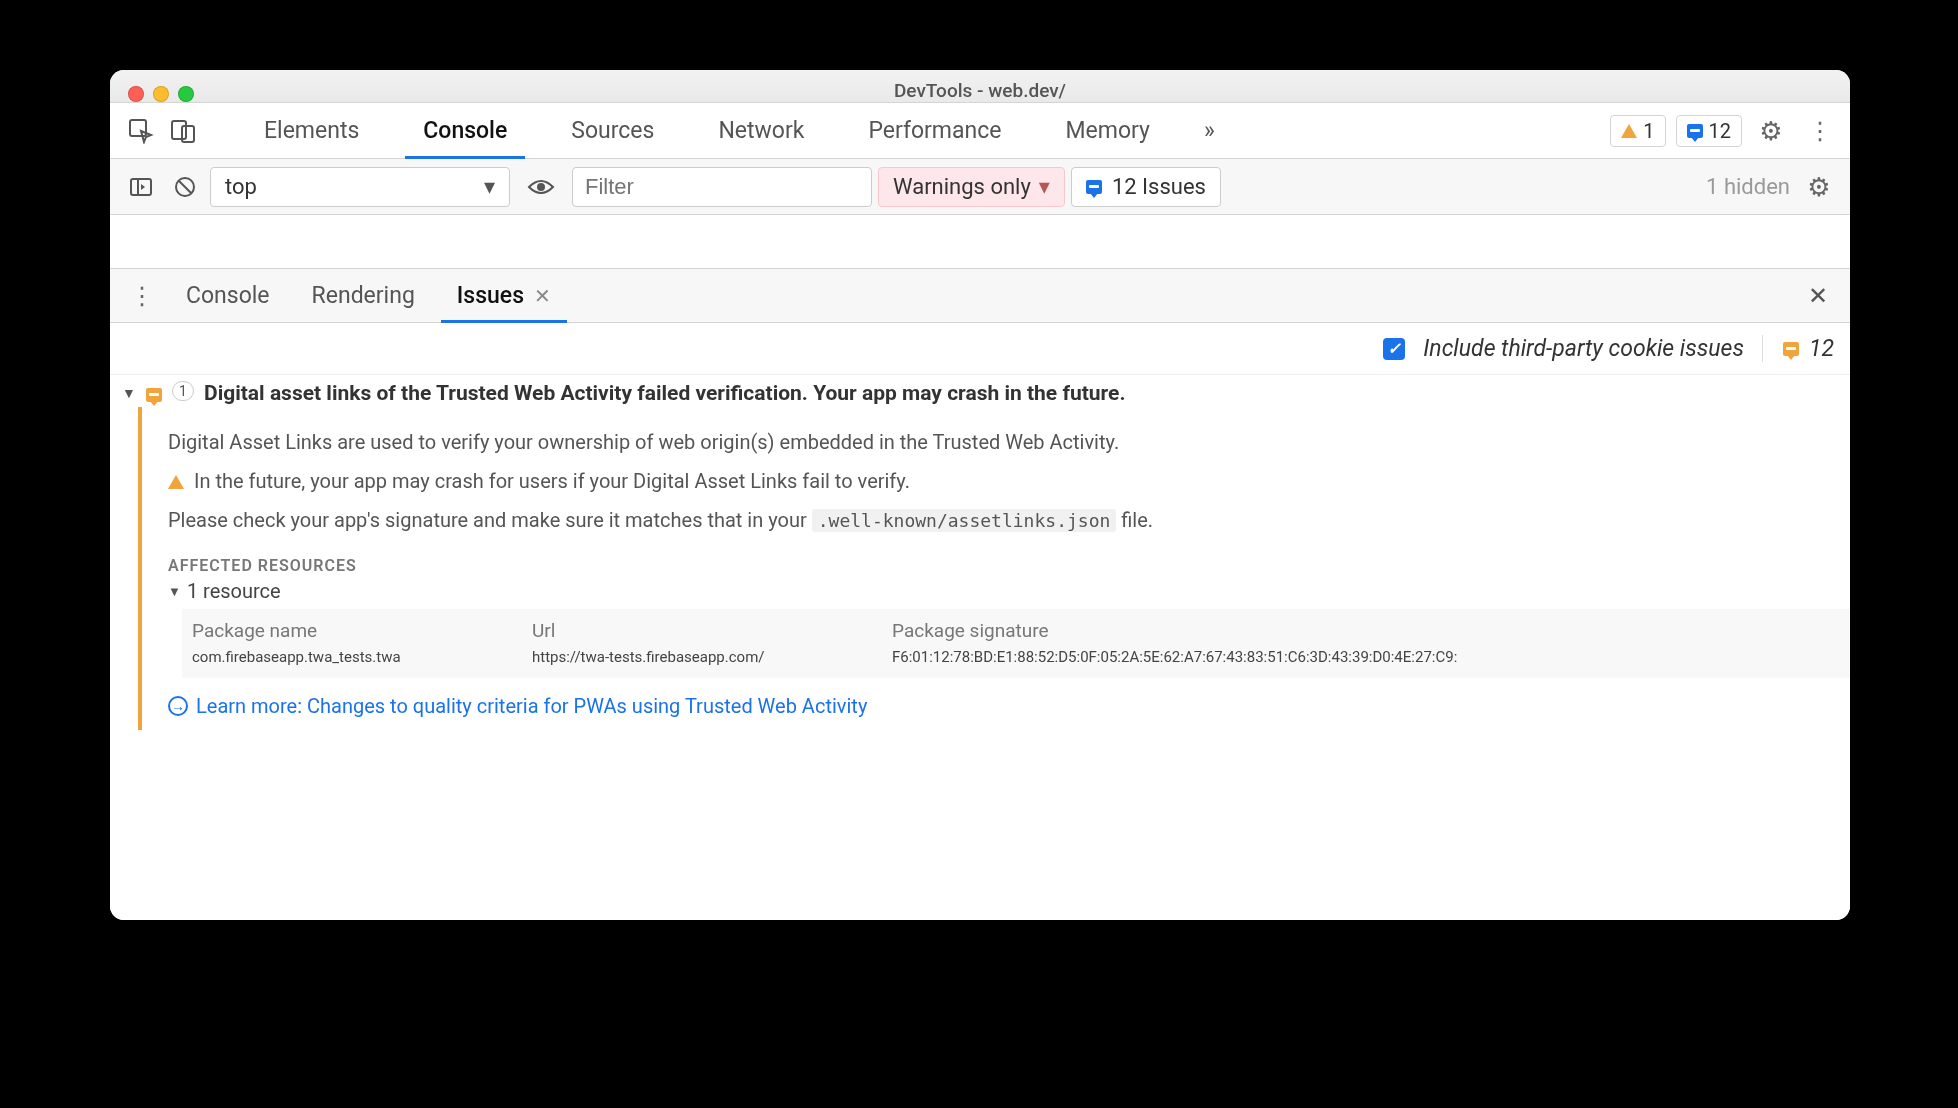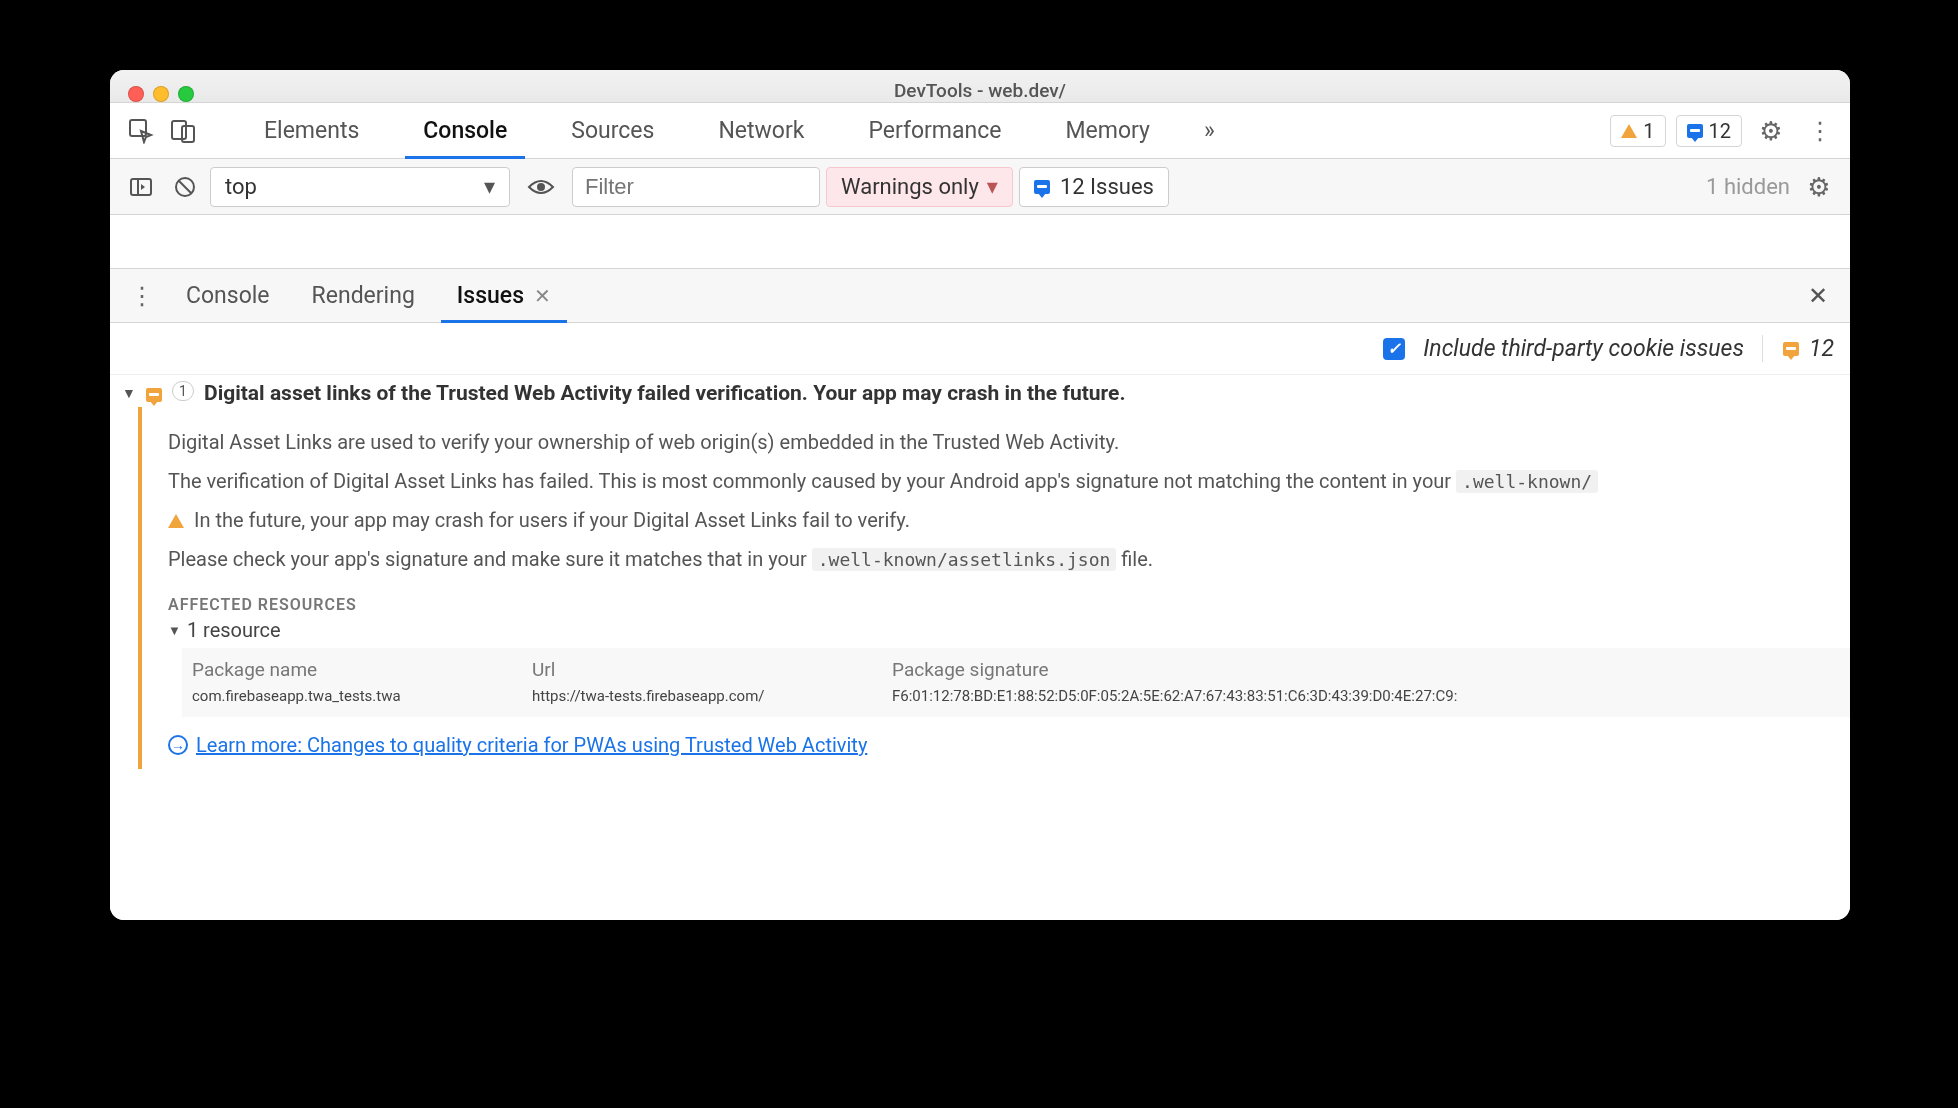--- a/index.html
+++ b/index.html
@@ -143,21 +143,21 @@
     background:#fff;
     min-width:300px;
     justify-content:space-between;
     font-size:22px;
     color:#333;
   }
   .eye { font-size:24px; color:#555; margin:0 6px;}
   .filter-input {
     height:40px; border:1px solid #ccc; border-radius:4px;
     padding:0 12px; font-size:22px; color:#333;
-    background:#fff; width:248px;
+    background:#fff; width:300px;
   }
   .level-select {
     height:40px; border:1px solid #f7c7ce; border-radius:4px;
     padding:0 14px; background:#fde7ea;
     display:flex; align-items:center; gap:8px;
     font-size:22px; color:#333;
   }
   .issues-btn {
     height:40px; border:1px solid #ccc; border-radius:4px;
     padding:0 14px; background:#fff;
@@ -242,21 +242,21 @@
     padding:6px 10px 10px 10px;
     font-size:19px;
     color:#555;
     overflow:hidden;
   }
   .res-table table { border-collapse:collapse; width:100%; table-layout:fixed;}
   .res-table th { text-align:left; font-weight:400; color:#777; font-size:19px; padding:4px 0;margin-left:28px;}
   .res-table td { font-size:15px; color:#444; padding:2px 0; white-space:nowrap; overflow:hidden;}
   .col1{width:340px;} .col2{width:360px;} .col3{}
   .learn { display:flex; align-items:center; gap:8px; margin-top:16px;}
-  .learn a { color:#1a73e8; text-decoration:underline; font-size:20px; cursor:pointer;}
+  .learn a { color:#1a73e8; font-size:20px; cursor:pointer;}
   .arrow-circ {
     width:20px;height:20px;border:2px solid #1a73e8;border-radius:50%;
     display:inline-flex;align-items:center;justify-content:center;color:#1a73e8;font-size:14px;
   }
 
   
   svg { display:block; }
   .stroke { stroke:#555; stroke-width:2; fill:none; }
 </style>
 </head>
@@ -401,23 +401,20 @@
     <div class="issue-row">
       <span class="disclosure">▼</span>
       <span class="issue-icon-wrap"><span class="msg-ico orange"></span></span>
       <span class="count-chip">1</span>
       <span class="issue-title">Digital asset links of the Trusted Web Activity failed verification. Your app may crash in the future.</span>
     </div>
 
     <div class="issue-main">
       <div class="para">Digital Asset Links are used to verify your ownership of web origin(s) embedded in the Trusted Web Activity.</div>
 
-      <div class="para">
-        <span>The verification of Digital Asset Links has failed. This is most commonly caused by your Android app's signature not matching the content in your </span><span class="code-inline">.well-known/</span>
-      </div>
 
       <div class="para warn-line">
         <span class="warn-tri-fill"></span>
         <span>In the future, your app may crash for users if your Digital Asset Links fail to verify.</span>
       </div>
 
       <div class="para">
         <span>Please check your app's signature and make sure it matches that in your </span><span class="code-inline">.well-known/assetlinks.json</span><span> file.</span>
       </div>
 

